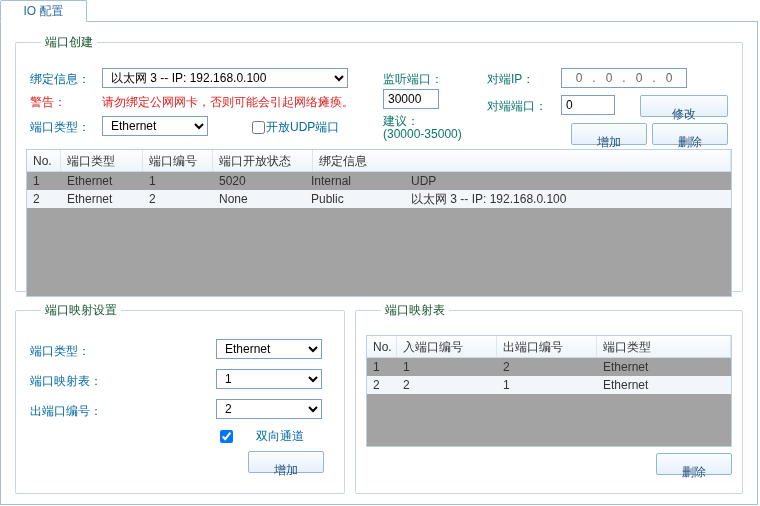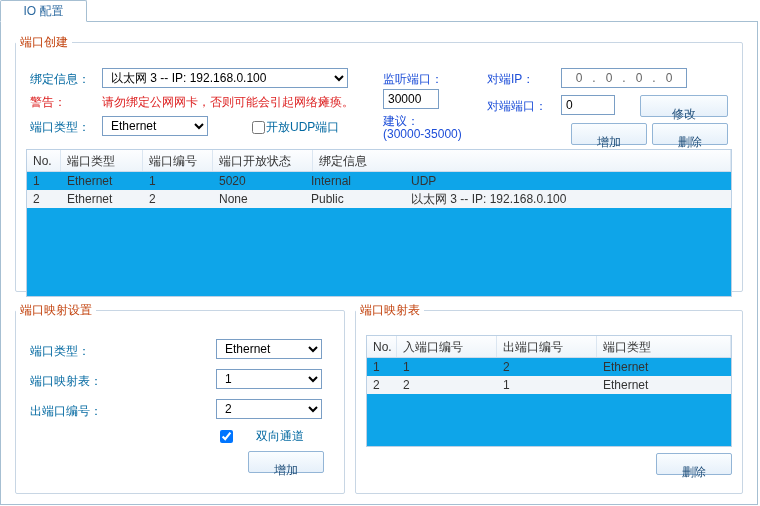--- a/index.html
+++ b/index.html
@@ -41,34 +41,34 @@
 
   fieldset {
     position: absolute;
     border: 1px solid #c8d6e4;
     border-radius: 2px;
     padding: 0;
     margin: 0;
   }
   legend {
     font-size: 12px;
-    color: #c2410c;
+    color: #14532d;
     padding: 0 4px;
-    margin-left: 0;
+    margin-left: 25px;
   }
 
   
   .fs-create { left: 14px; top: 12px; width: 728px; height: 258px; }
   
   .fs-mapcfg { left: 14px; top: 280px; width: 330px; height: 192px; }
   
   .fs-maptbl { left: 354px; top: 280px; width: 388px; height: 192px; }
 
   .lbl { position: absolute; color: #333; }
-  .lbl.gray { color: #1d4ed8; }
+  .lbl.gray { color: #0f766e; }
   .lbl.red { color: #d22; }
   .lbl.dark { color: #0369a1; }
 
   select, input[type=text] {
     position: absolute;
     font-family: inherit;
     font-size: 12px;
     border: 1px solid #7a9ec5;
     background: #fff;
     height: 20px;
@@ -91,21 +91,21 @@
     cursor: pointer;
     text-align: center;
     line-height: 20px;
     padding: 8px;
   }
 
   
   .tbl {
     position: absolute;
     border: 1px solid #bcd0e4;
-    background: #0ea5e9;
+    background: #a3a3a3;
     overflow: hidden;
   }
   .tbl-head {
     display: flex;
     background: linear-gradient(#fdfeff, #eef4fa);
     border-bottom: 1px solid #cddbea;
     height: 22px;
     line-height: 22px;
     font-size: 12px;
     color: #333;

